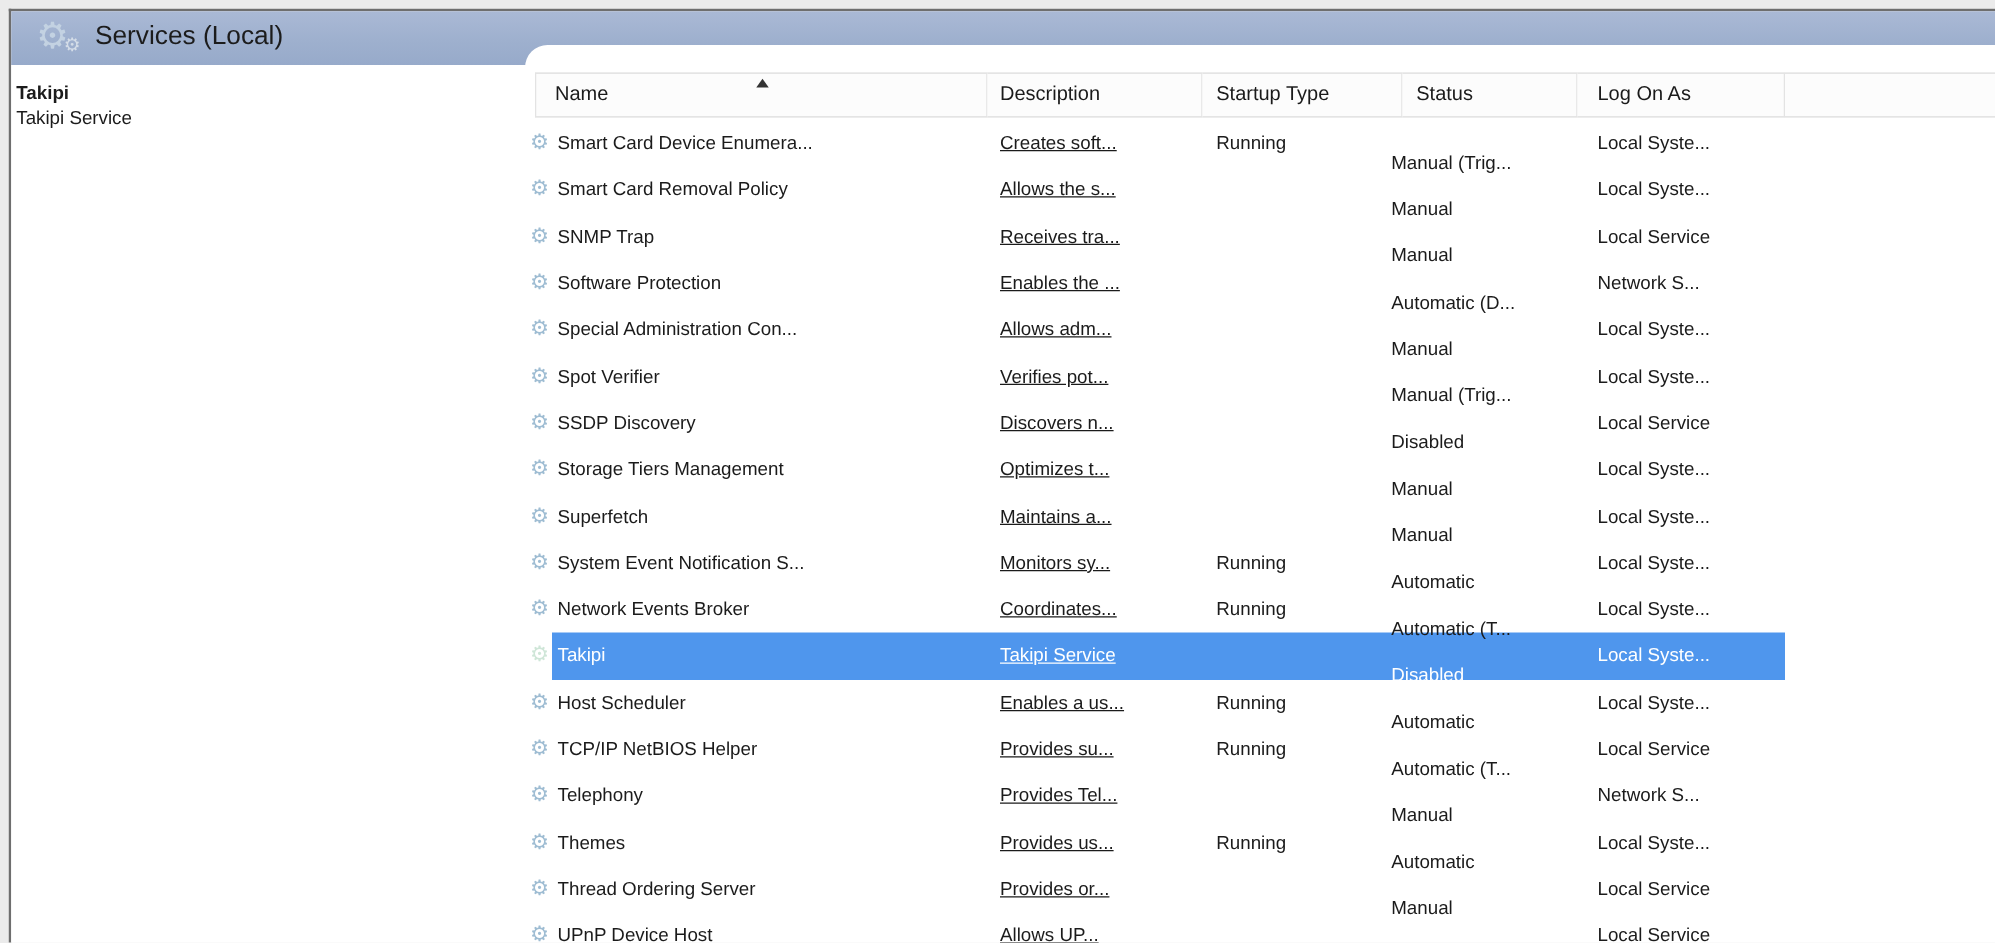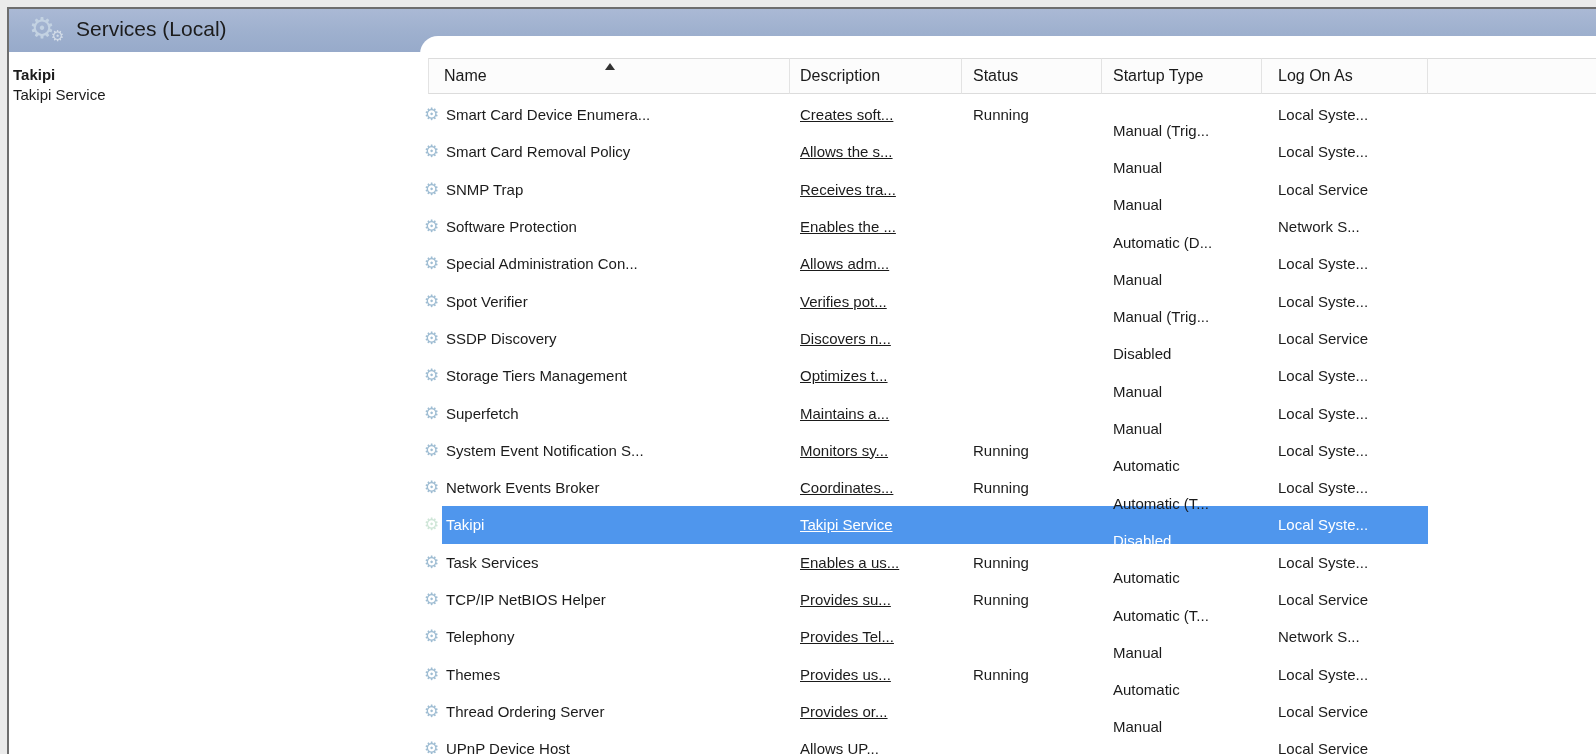--- a/index.html
+++ b/index.html
@@ -86,25 +86,25 @@
 
   <div class="list-panel">
     <div class="header-row" id="header-row">
         <div class="hcell w-name p-name first">
           <span>Name</span>
           <span class="sort-arrow"></span>
         </div>
         <div class="hcell w-desc p-desc">
           <span>Description</span>
         </div>
+        <div class="hcell w-startup p-startup">
+          <span>Startup Type</span>
+        </div>
         <div class="hcell w-status p-status">
           <span>Status</span>
-        </div>
-        <div class="hcell w-startup p-startup">
-          <span>Startup Type</span>
         </div>
         <div class="hcell w-logon p-logon">
           <span>Log On As</span>
         </div>
         <div class="hcell filler"></div>
       </div>
     <div class="rows" id="rows">
         <div class="row">
     <div class="cell c-name">
       <span class="gear">⚙</span>
@@ -221,21 +221,21 @@
       <span class="name-txt">Takipi</span>
     </div>
     <div class="cell c-desc">Takipi Service</div>
     <div class="cell c-status"></div>
     <div class="cell c-startup">Disabled</div>
     <div class="cell c-logon">Local Syste...</div>
   </div>
         <div class="row">
     <div class="cell c-name">
       <span class="gear">⚙</span>
-      <span class="name-txt">Task Services</span>
+      <span class="name-txt">Host Scheduler</span>
     </div>
     <div class="cell c-desc">Enables a us...</div>
     <div class="cell c-status">Running</div>
     <div class="cell c-startup">Automatic</div>
     <div class="cell c-logon">Local Syste...</div>
   </div>
         <div class="row">
     <div class="cell c-name">
       <span class="gear">⚙</span>
       <span class="name-txt">TCP/IP NetBIOS Helper</span>

